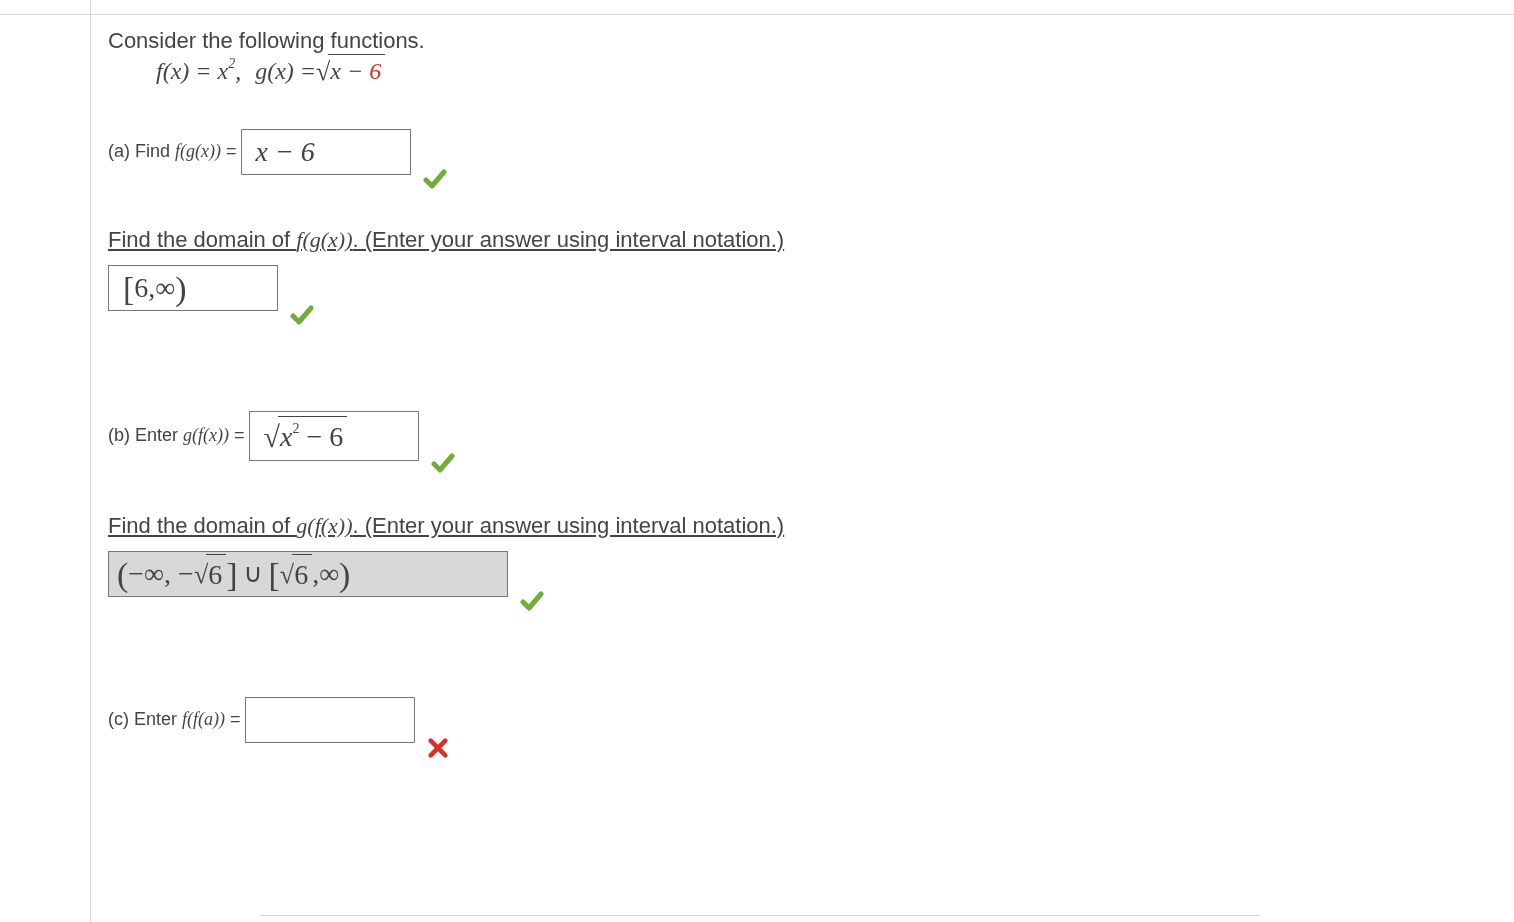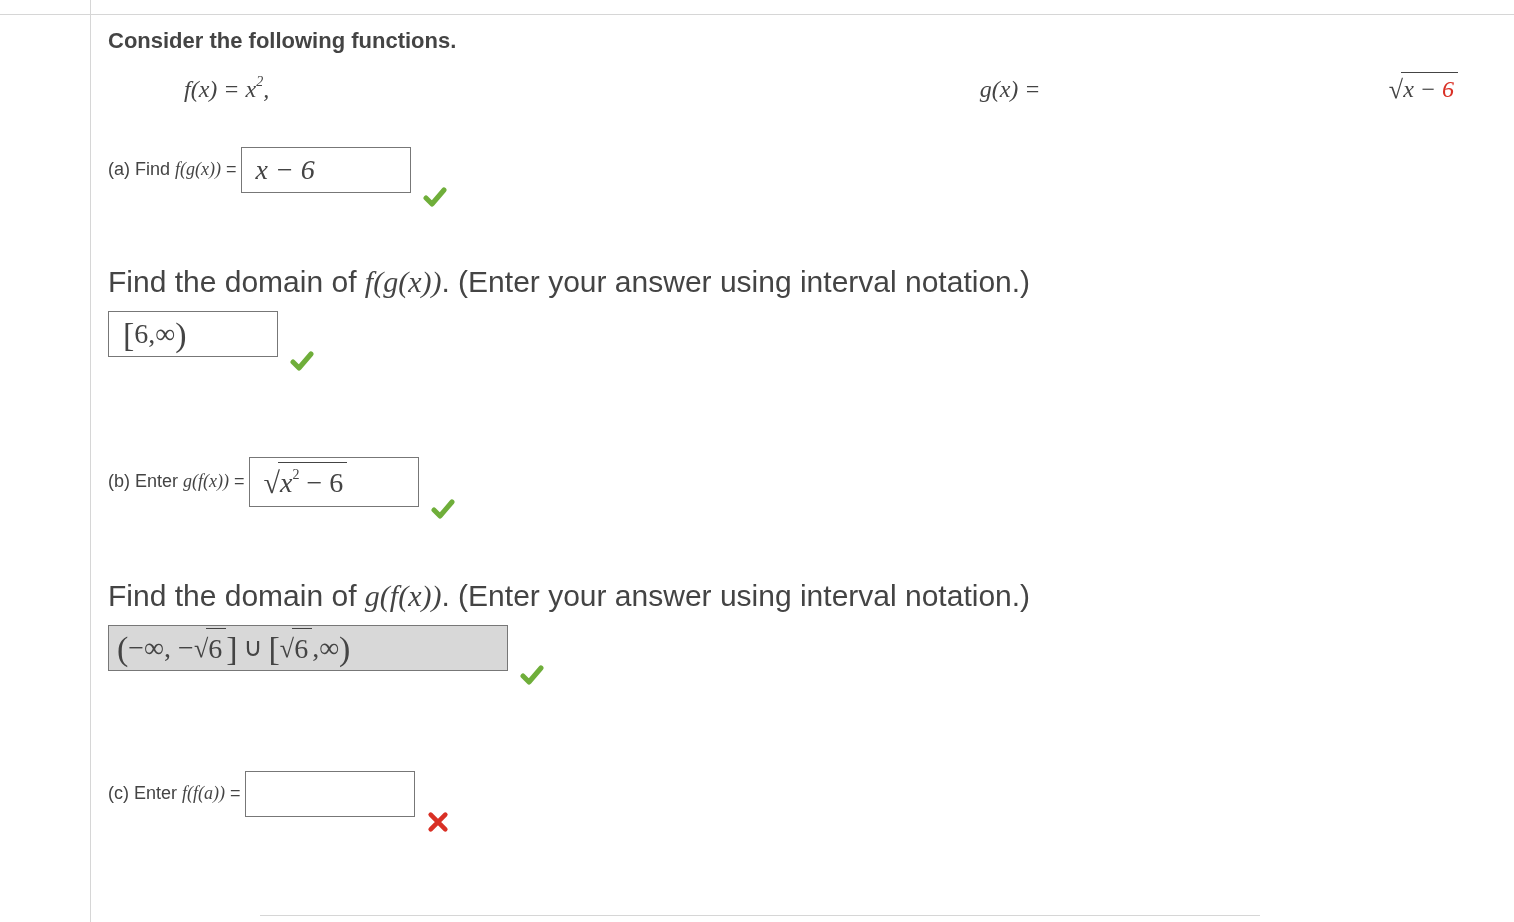--- a/index.html
+++ b/index.html
@@ -33,37 +33,34 @@
   }
   .content {
     position: absolute;
     left: 108px;
     top: 28px;
     width: 1350px;
     font-size: 22px;
     color: #444;
   }
   .prompt {
-    margin-bottom: 18px;
-    font-weight: bold;
   }
   .math-italic {
     font-style: italic;
     font-family: "Times New Roman", Times, serif;
   }
   .eqline {
-    margin-left: 76px;
+    margin-left: 48px;
     font-family: "Times New Roman", Times, serif;
     font-style: italic;
     font-size: 24px;
     display: flex;
     align-items: center;
     gap: 0;
     margin-bottom: 40px;
-    justify-content: space-between;
   }
   .sup {
     font-size: 14px;
     vertical-align: super;
     position: relative;
     top: -2px;
   }
   .sqrt {
     display: inline-flex;
     align-items: center;
@@ -134,23 +131,24 @@
   .check-svg {
     width: 24px;
     height: 24px;
   }
   .x-svg {
     width: 22px;
     height: 22px;
   }
   .domain-txt {
     font-family: Arial, sans-serif;
-    font-size: 30px;
-    margin-top: 72px;
+    font-size: 22px;
+    margin-top: 52px;
     margin-bottom: 12px;
+    text-decoration: underline;
   }
   .spacer-large {
     height: 60px;
   }
   .union {
     font-style: normal;
     padding: 0 6px;
     font-size: 26px;
   }
   .inf {

